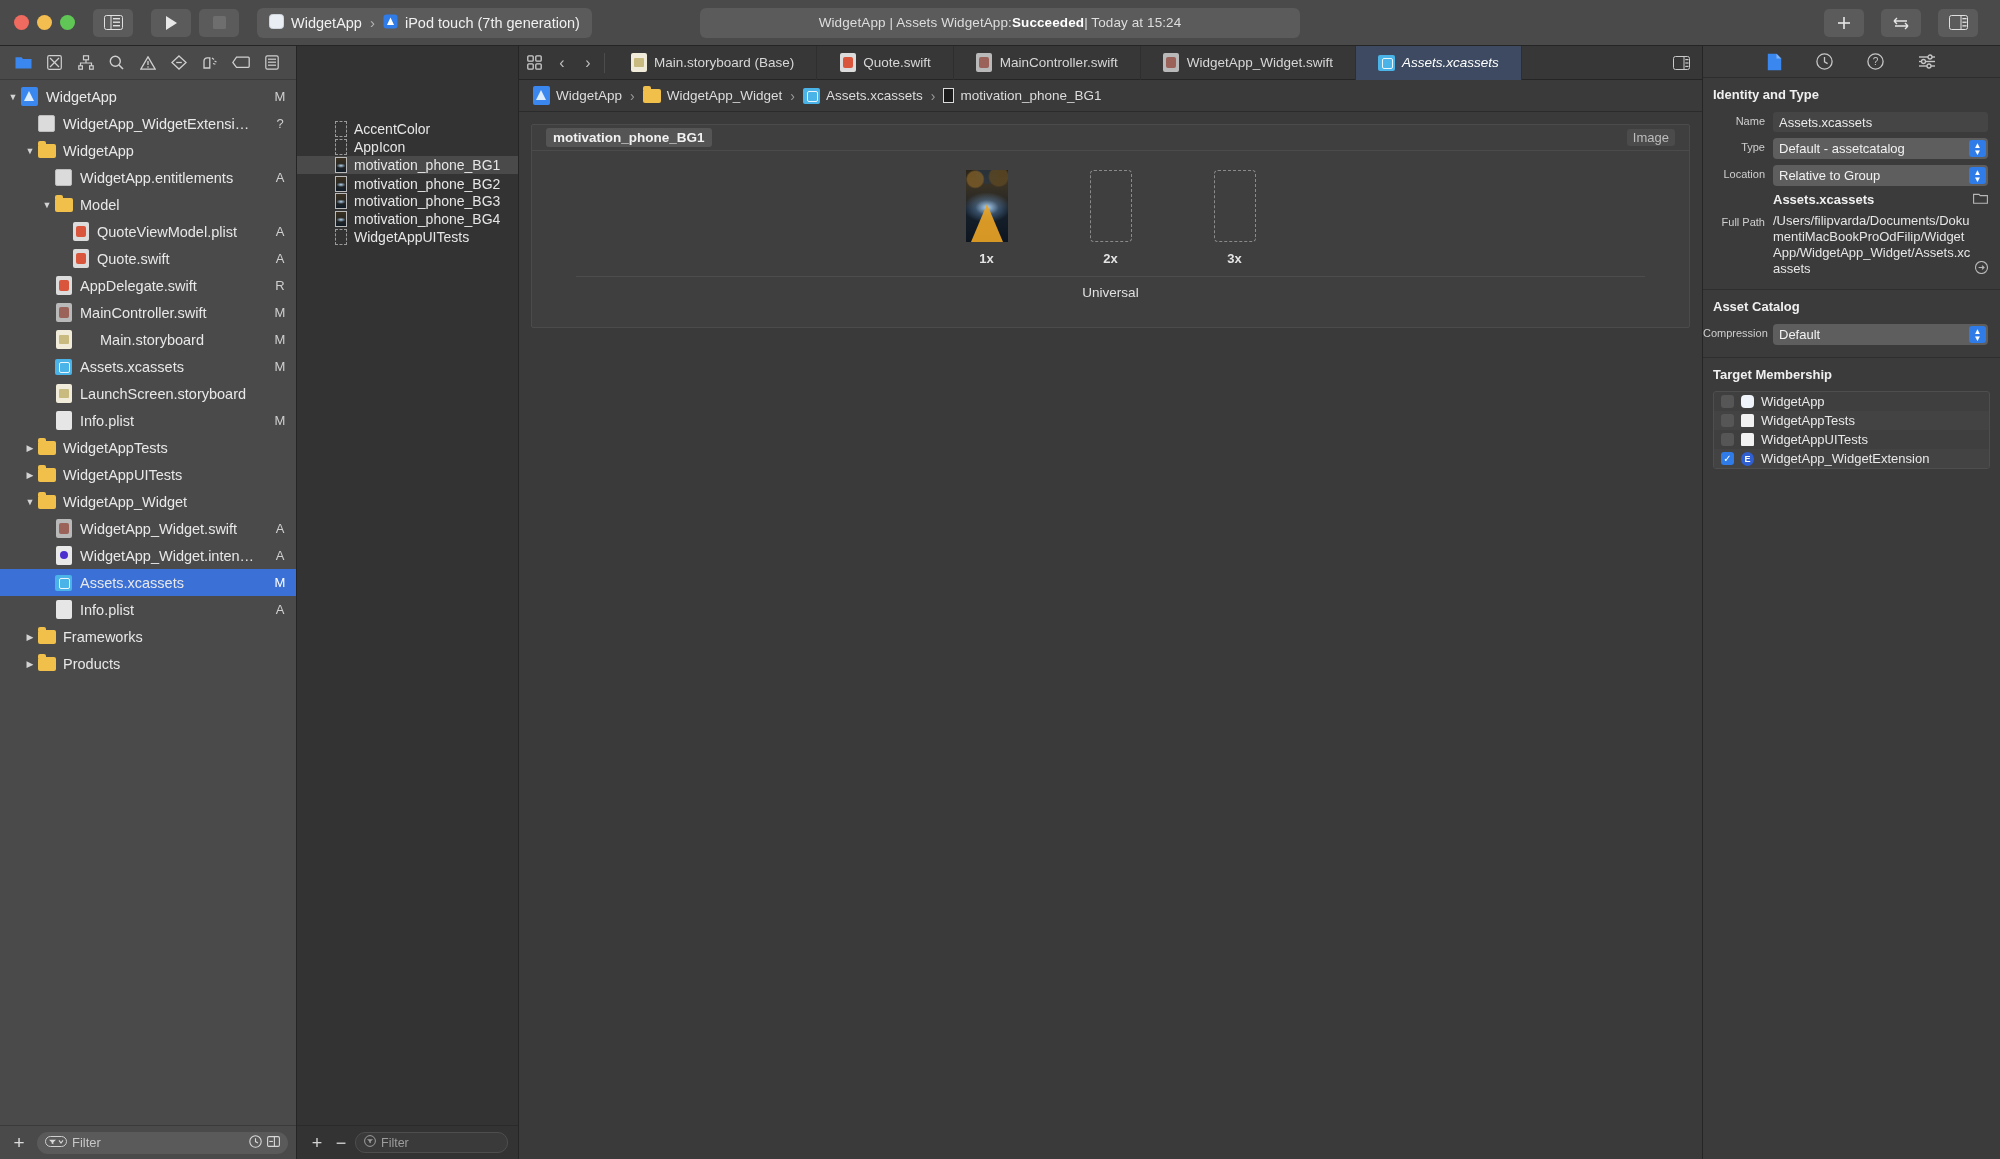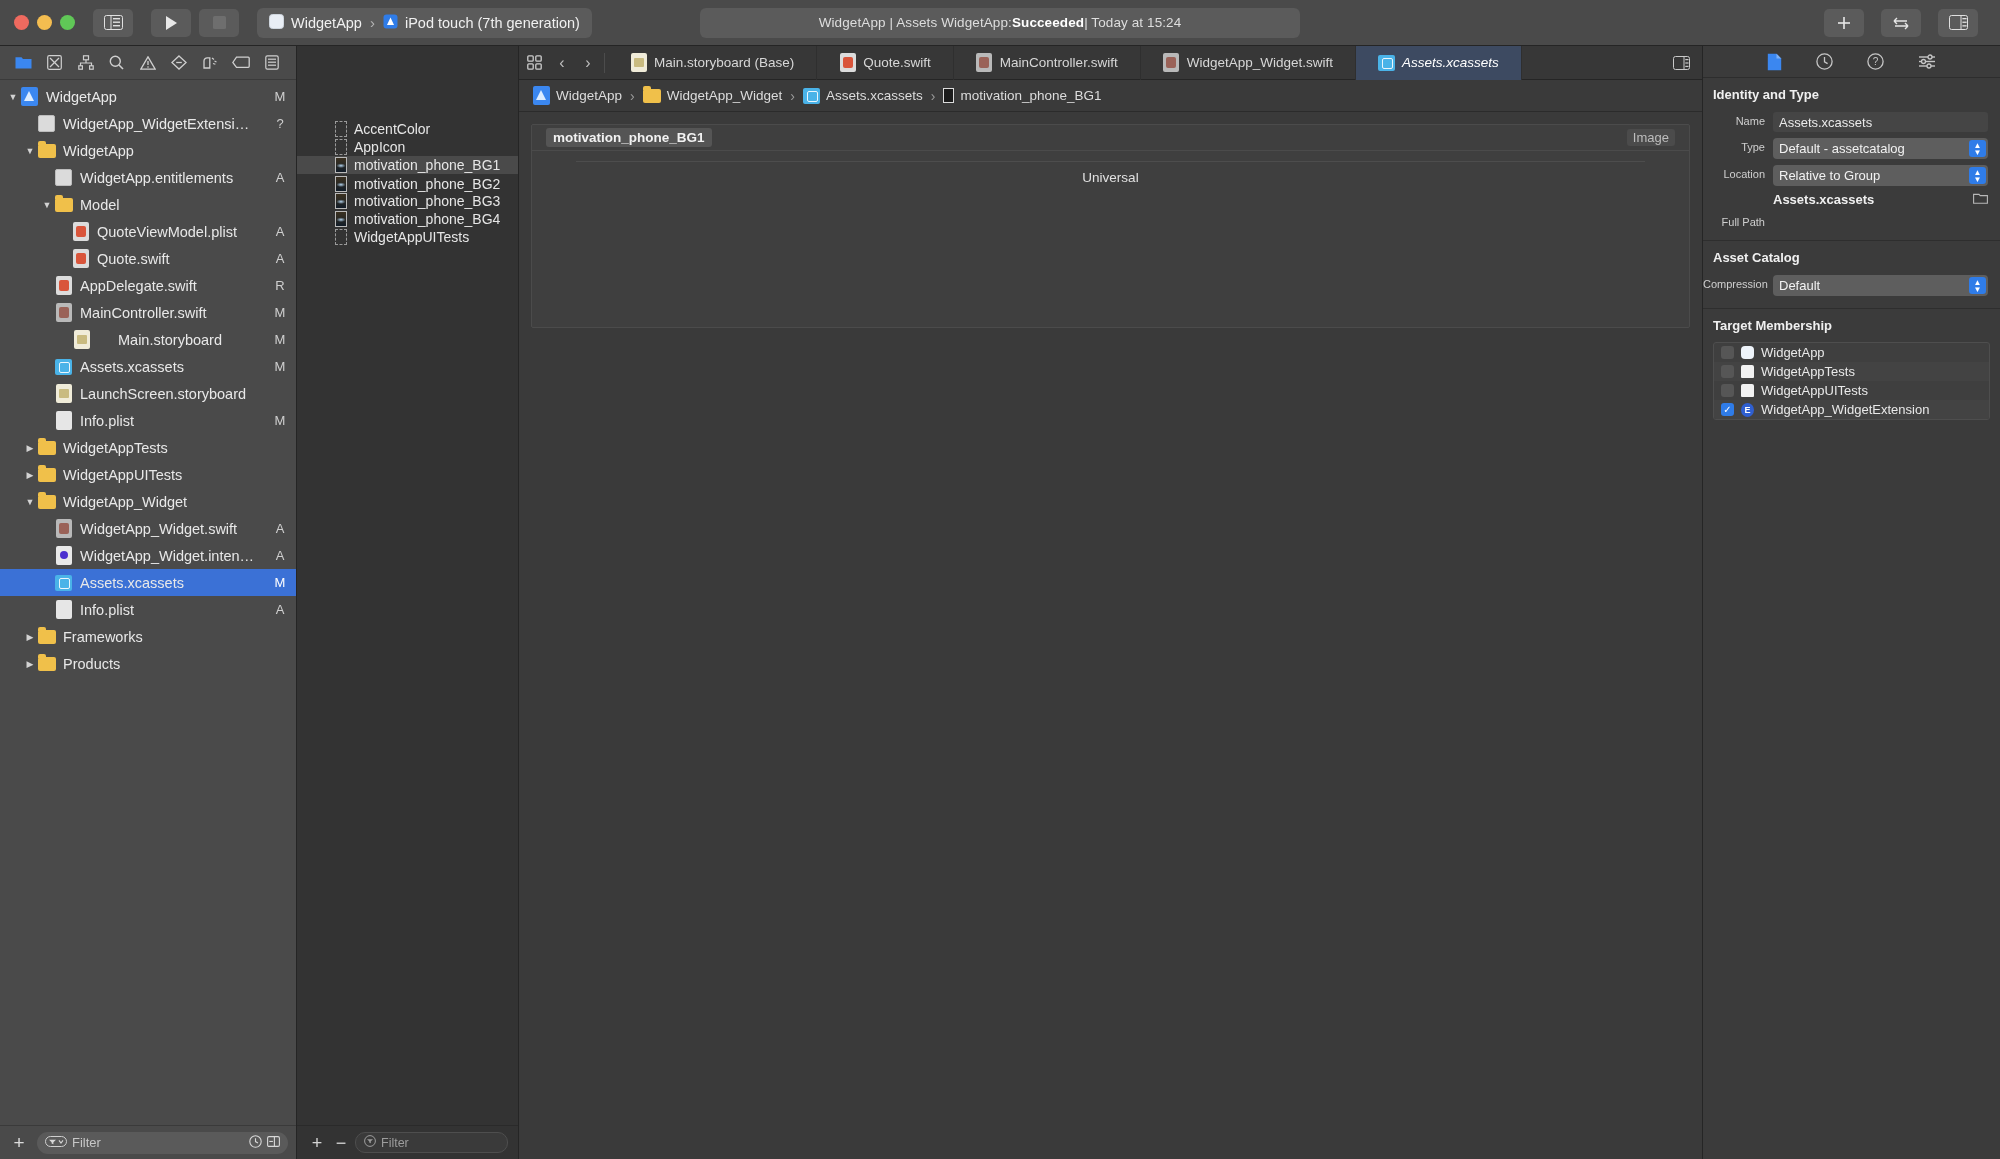--- a/index.html
+++ b/index.html
@@ -476,21 +476,21 @@
             <span class="st">R</span>
           </div>
           <div class="row" style="padding-left: 40px;">
             <span class="tw"></span>
             <span class="ficon" style="display: flex; align-items: center; justify-content: center;">
               <span class="swift-ic dim"></span>
             </span>
             <span class="lbl">MainController.swift</span>
             <span class="st">M</span>
           </div>
-          <div class="row" style="padding-left: 38px; gap: 20px;">
+          <div class="row" style="padding-left: 20px; gap: 20px;">
             <span class="tw"></span>
             <span class="ficon" style="display: flex; align-items: center; justify-content: center;">
               <span class="sb-ic"></span>
             </span>
             <span class="lbl">Main.storyboard</span>
             <span class="st">M</span>
           </div>
           <div class="row" style="padding-left: 40px;">
             <span class="tw"></span>
             <span class="ficon" style="display: flex; align-items: center; justify-content: center;">
@@ -759,20 +759,36 @@
             <span>motivation_phone_BG1</span>
           </span>
         </div>
 
       <div class="canvas-wrap">
         <div class="canvas">
           <div class="canvas-head">
             <div class="canvas-title">motivation_phone_BG1</div>
             <div class="canvas-kind">Image</div>
           </div>
+          <div class="slots" id="slot-container">
+              <div class="slot">
+                <div class="slotbox filled">
+                  <span class="road"></span>
+                </div>
+                <div class="slotlabel">1x</div>
+              </div>
+              <div class="slot">
+                <div class="slotbox"></div>
+                <div class="slotlabel">2x</div>
+              </div>
+              <div class="slot">
+                <div class="slotbox"></div>
+                <div class="slotlabel">3x</div>
+              </div>
+            </div>
           <div class="universal-bar">Universal</div>
         </div>
       </div>
 
     </div>
 
     <div class="inspector">
       <div class="insp-tabs">
         <div class="insp-tab active">
           <svg width="15" height="18" viewBox="0 0 15 18">
@@ -840,20 +856,29 @@
           <div style="margin-left:auto;">
             <svg width="15" height="12" viewBox="0 0 15 12">
                 <path d="M0.6 2.4 V11.3 H14.4 V3.6 H7.2 L6 2.4 Z" fill="none" stroke="#b8b8b8" stroke-width="1.1"></path>
               </svg>
           </div>
         </div>
       </div>
 
       <div class="frow">
         <div class="flabel">Full Path</div>
+        <div class="fval" style="display:flex;">
+          <div class="pathtext">/Users/filipvarda/Documents/DokumentiMacBookProOdFilip/WidgetApp/WidgetApp_Widget/Assets.xcassets</div>
+          <div style="align-self:flex-end;margin-left:4px;flex:0 0 auto;">
+            <svg width="13" height="13" viewBox="0 0 13 13">
+                <circle cx="6.5" cy="6.5" r="6" fill="none" stroke="#b8b8b8" stroke-width="1.1"></circle>
+                <path d="M3.6 6.5 H9 M7 4.6 L9 6.5 L7 8.4" stroke="#b8b8b8" stroke-width="1.1" fill="none"></path>
+              </svg>
+          </div>
+        </div>
       </div>
 
       <div class="divider"></div>
 
       <div class="insp-section-title">Asset Catalog</div>
       <div class="frow">
         <div class="flabel">Compression</div>
         <div class="fval">
           <div class="popup">
             <span>Default</span>

